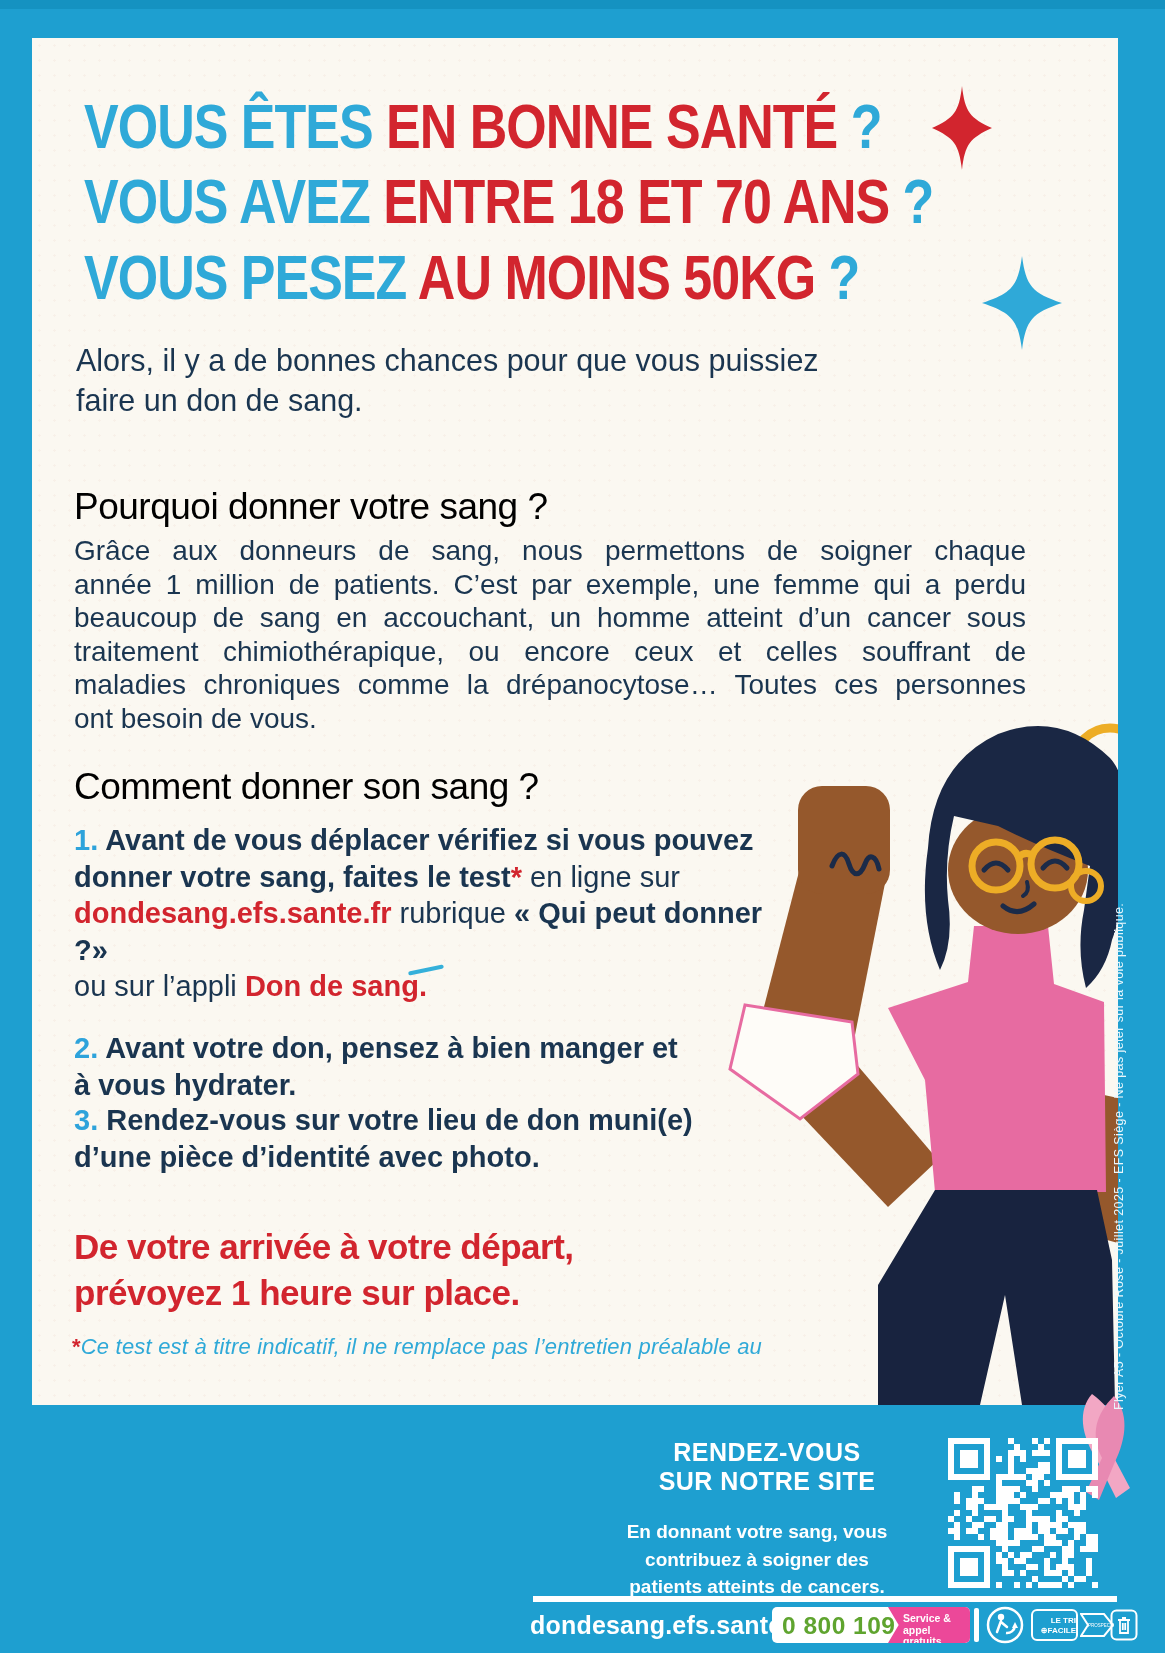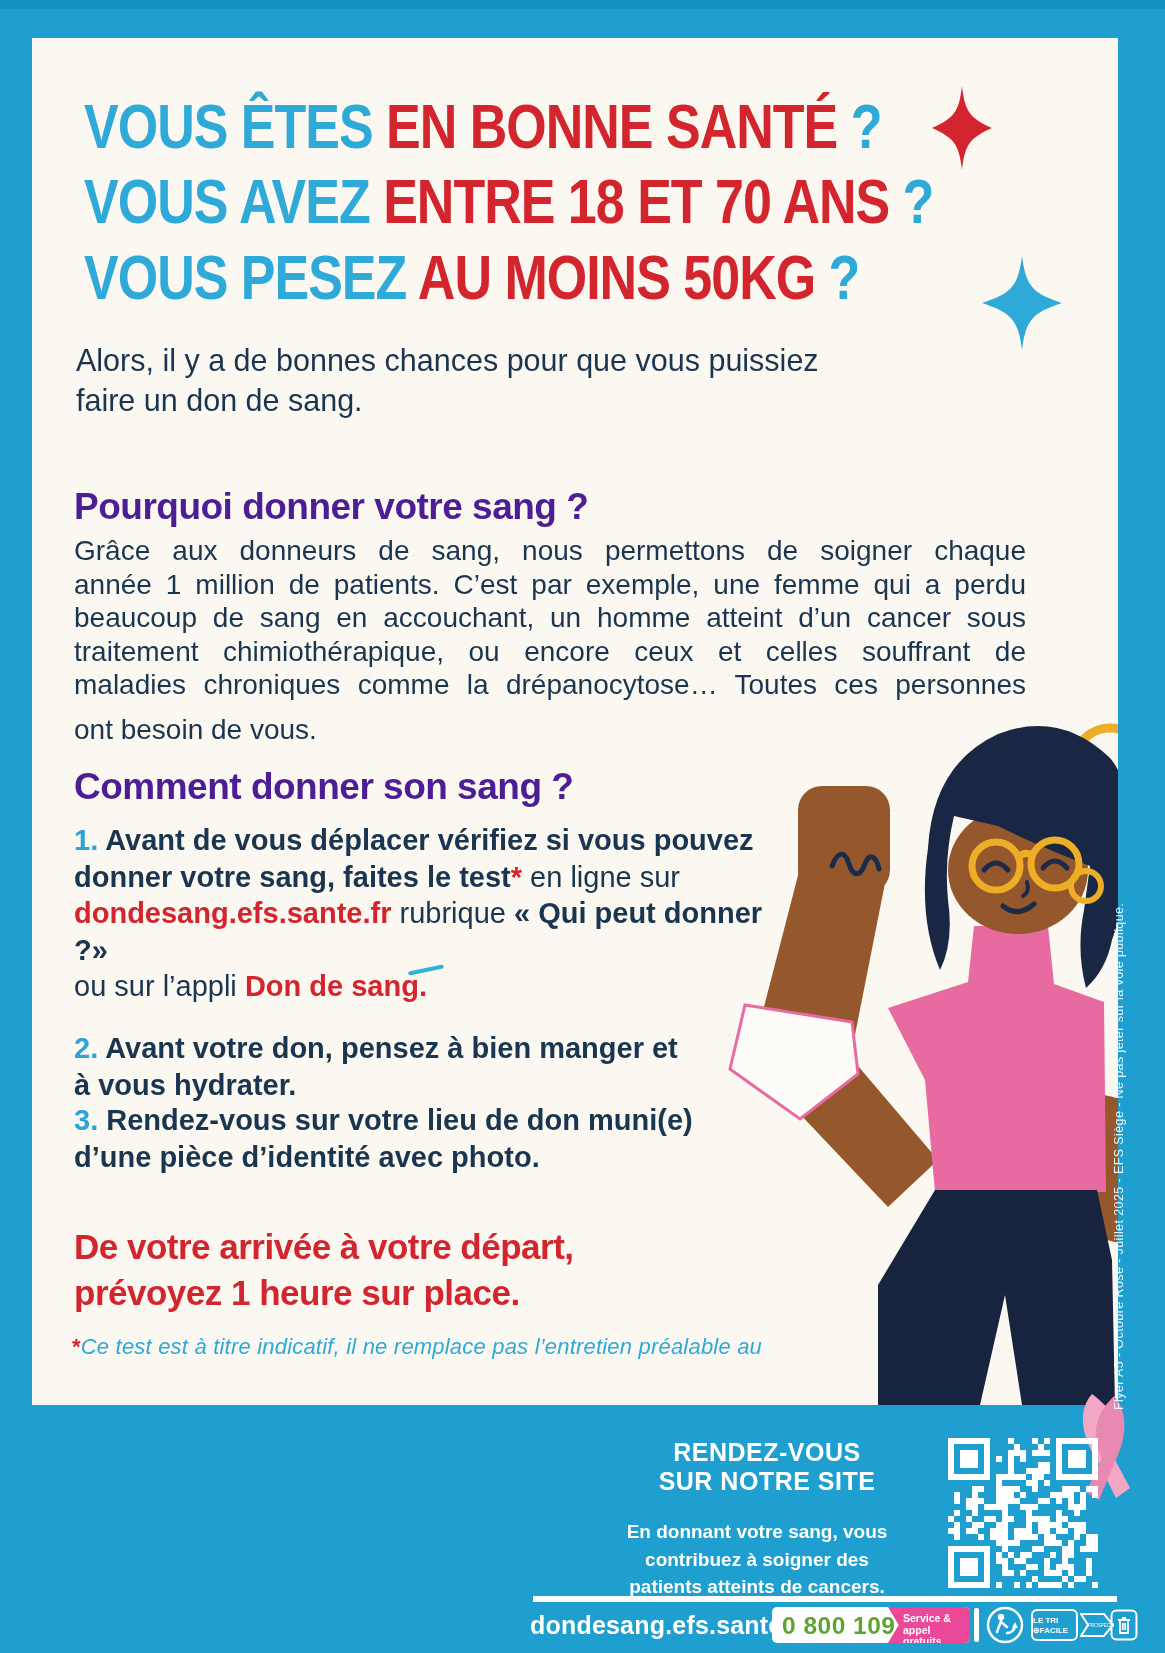--- a/index.html
+++ b/index.html
@@ -11,25 +11,25 @@
            background-size:15px 15px;}
   .topstrip{left:0;top:0;width:1165px;height:9px;background:#0E86B5;opacity:.55;}
 
   
   .title{left:84px;top:88px;transform:scaleY(1.22);transform-origin:top left;}
   .t-line{font-weight:700;font-size:52px;line-height:62px;letter-spacing:-1px;white-space:nowrap;}
   .t-blue{color:#2FA9D8;} .t-red{color:#D2252E;}
 
   .intro{left:76px;top:340px;color:#1A3550;font-size:30.5px;line-height:40px;font-weight:400;}
 
-  .h-blue{color:#4c1d95;font-weight:700;font-size:37px;letter-spacing:-0.5px;}
+  .h-blue{color:#000000;font-weight:400;font-size:37px;letter-spacing:-0.5px;}
   .why-head{left:74px;top:486px;}
   .why-para{left:74px;top:534px;width:952px;color:#1A3550;font-size:28px;line-height:33.5px;}
   .jline{text-align:justify;text-align-last:justify;}
-  .jlast{text-align:left;margin-top:11px;}
+  .jlast{text-align:left;}
   .b{font-weight:400;}
 
   .how-head{left:74px;top:766px;}
   .step{color:#1A3550;font-size:29px;line-height:36.5px;font-weight:700;}
   .step1{left:74px;top:822px;width:710px;}
   .step2{left:74px;top:1002px;width:680px;margin-top:28px;}
   .step3{left:74px;top:1102px;width:690px;}
   .n-blue{color:#2EA3DB;font-weight:700;}
   .reg{font-weight:400;}
   .red-b{color:#D2252E;font-weight:700;}
@@ -49,21 +49,21 @@
             font-size:19px;line-height:27.5px;}
   .wline{left:533px;top:1596px;width:584px;height:6px;background:#FFFFFF;}
   .site{left:530px;top:1611px;width:232px;text-align:right;color:#FFFFFF;font-weight:700;font-size:25px;letter-spacing:0.2px;}
   .pill{left:772px;top:1607px;width:198px;height:36px;background:#FFFFFF;border-radius:5px;}
   .phone{position:absolute;left:10px;top:5px;font-size:24.5px;font-weight:700;color:#5FA42F;letter-spacing:0.5px;}
   .flag{position:absolute;right:0;top:0;width:82px;height:36px;background:#ec4899;border-radius:0 5px 5px 0;
         clip-path:polygon(0 0,100% 0,100% 100%,0 100%,13% 50%);color:#fff;font-weight:700;
         font-size:10.5px;line-height:11.5px;padding:6px 0 0 15px;box-sizing:border-box;}
   .minibar{left:974px;top:1608px;width:5px;height:34px;background:#fff;border-radius:2px;}
   .tri-badge{left:1031px;top:1609px;width:47px;height:32px;border:2px solid #fff;border-radius:6px;
-             color:#fff;font-weight:700;font-size:8px;line-height:9.5px;text-align:left;
+             color:#fff;font-weight:700;font-size:8px;line-height:9.5px;text-align:right;
              box-sizing:border-box;padding-top:5px;}
 
   .edge-note{left:1112px;top:836px;width:26px;height:574px;color:#EAF7FC;font-size:12.5px;
              letter-spacing:0.4px;writing-mode:vertical-rl;transform:rotate(180deg);white-space:nowrap;}
 </style>
 </head>
 <body>
 
 <div class="page">
   <div class="abs content"></div>

